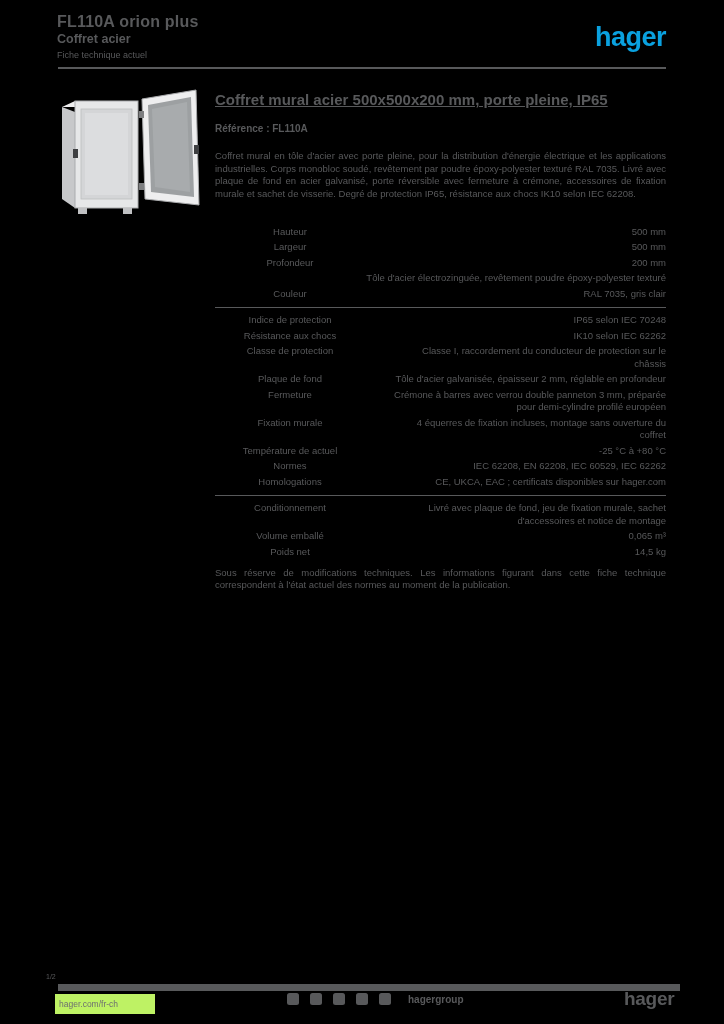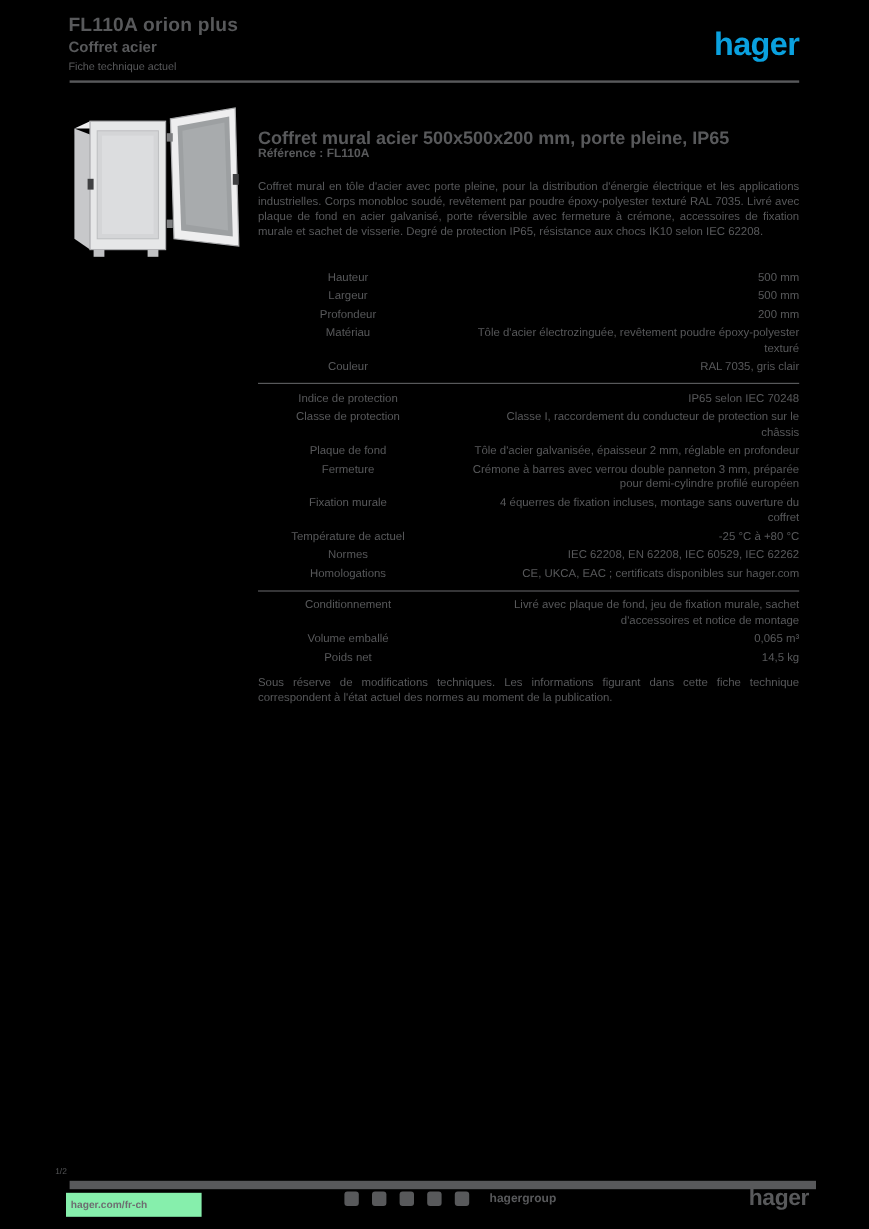--- a/index.html
+++ b/index.html
@@ -14,37 +14,37 @@
   
   .hdr-left{left:57px;top:13px;width:320px;}
   .hdr-ref{font-size:16px;font-weight:bold;line-height:18px;letter-spacing:.2px;}
   .hdr-sub{font-size:12.5px;font-weight:bold;line-height:15px;margin-top:1px;}
   .hdr-doc{font-size:9px;line-height:11px;margin-top:3px;}
   .logo{right:58px;top:22px;font-size:27px;font-weight:bold;color:#0AA1DF;letter-spacing:-.5px;}
   .hdr-rule{left:58px;top:67px;width:608px;height:2px;background:#58595B;}
 
   
   .prod-img{left:56px;top:87px;width:146px;height:130px;}
-  .prod-title{left:215px;top:107px;width:460px;font-size:15px;font-weight:bold;line-height:18px;}
+  .prod-title{left:215px;top:91px;width:460px;font-size:15px;font-weight:bold;line-height:18px;text-decoration:underline;}
   .prod-ref{left:215px;top:122px;width:300px;font-size:10px;font-weight:bold;line-height:13px;}
 
   
   .specs{left:215px;top:150px;width:451px;font-size:9.5px;line-height:12.5px;}
   .desc{text-align:justify;margin:0 0 24px 0;}
   .spec-row{display:flex;justify-content:space-between;gap:26px;padding:1.5px 0;}
   .spec-label{flex:0 0 150px;text-align:center;}
   .spec-value{flex:1;text-align:right;}
   .rule{height:1px;background:#58595B;margin:5px 0 5px 0;}
   .endnote{text-align:justify;margin-top:7px;}
 
   
   .pg-ind{left:46px;top:973px;font-size:7px;line-height:8px;}
   .ftr-rule{left:58px;top:984px;width:622px;height:7px;background:#58595B;}
-  .link-box{left:55px;top:994px;width:113px;height:20px;background:#86efac;
-            display:flex;align-items:center;padding-left:4px;box-sizing:border-box;font-weight:bold;}
+  .link-box{left:55px;top:994px;width:100px;height:20px;background:#bef264;
+            display:flex;align-items:center;padding-left:4px;box-sizing:border-box;}
   .link-box span{font-size:8.5px;color:#6d6e71;}
   .social{left:287px;top:993px;display:flex;align-items:center;gap:11px;}
   .soc-ic{width:12px;height:12px;background:#58595B;border-radius:2.5px;display:inline-block;}
   .handle{font-size:10px;font-weight:bold;margin-left:6px;}
   .brand-gray{left:624px;top:988px;font-size:19px;font-weight:bold;letter-spacing:-.3px;}
 </style>
 </head>
 <body>
 
 <div class="abs hdr-left">
@@ -96,37 +96,40 @@
     <div class="spec-label">Largeur</div>
     <div class="spec-value">500 mm</div>
   </div>
 
   <div class="spec-row">
     <div class="spec-label">Profondeur</div>
     <div class="spec-value">200 mm</div>
   </div>
 
   <div class="spec-row">
-    <div class="spec-label">Matériau</div>
     <div class="spec-value">Tôle d'acier électrozinguée, revêtement poudre époxy-polyester texturé</div>
   </div>
 
   <div class="spec-row">
     <div class="spec-label">Couleur</div>
     <div class="spec-value">RAL 7035, gris clair</div>
   </div>
 
 
   <div class="rule"></div>
 
   <div class="spec-row">
     <div class="spec-label">Indice de protection</div>
     <div class="spec-value">IP65 selon IEC 70248</div>
   </div>
 
+  <div class="spec-row">
+    <div class="spec-label">Résistance aux chocs</div>
+    <div class="spec-value">IK10 selon IEC 62262</div>
+  </div>
 
   <div class="spec-row">
     <div class="spec-label">Classe de protection</div>
     <div class="spec-value">Classe I, raccordement du conducteur de protection sur le châssis</div>
   </div>
 
   <div class="spec-row">
     <div class="spec-label">Plaque de fond</div>
     <div class="spec-value">Tôle d'acier galvanisée, épaisseur 2 mm, réglable en profondeur</div>
   </div>

